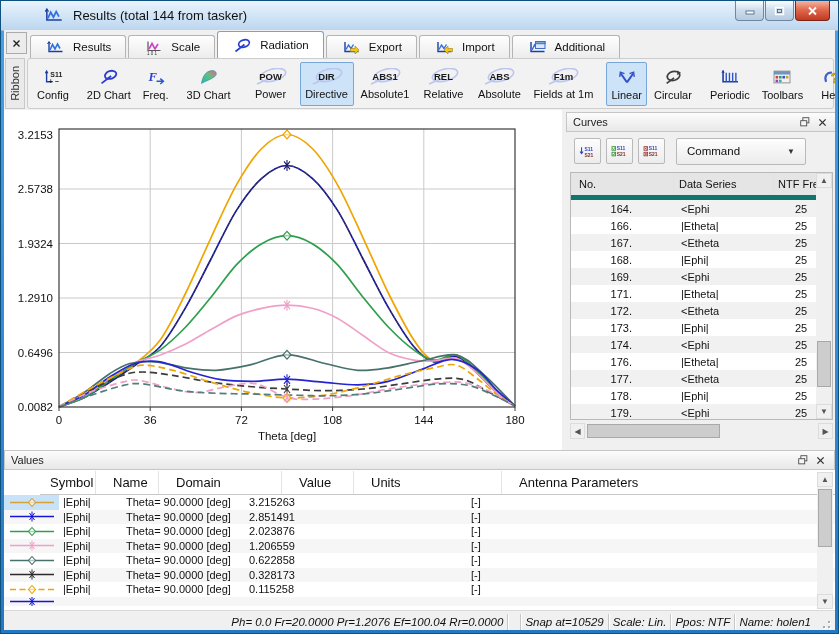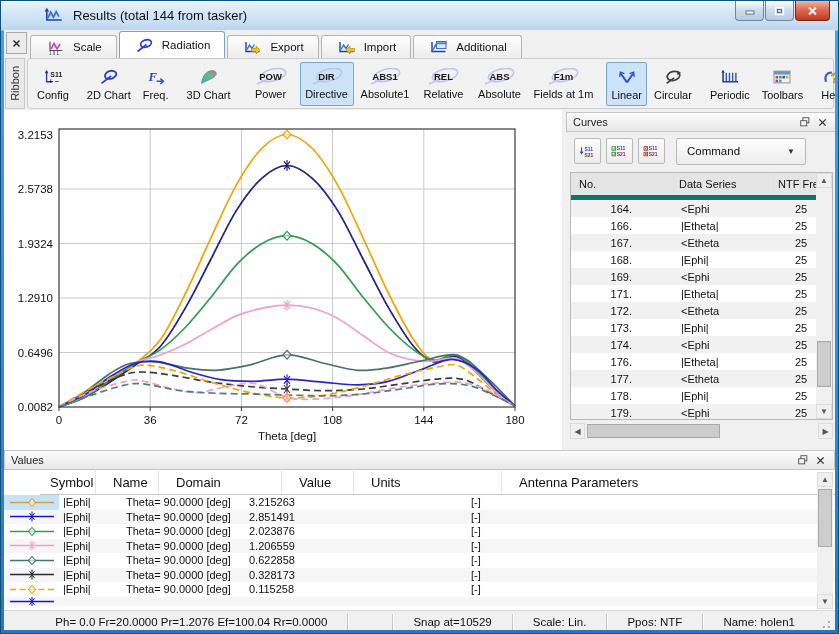--- a/index.html
+++ b/index.html
@@ -92,21 +92,21 @@
   .vl-row{display:grid;grid-template-columns:55px 63px 123px 72px 148px 1fr;height:14.5px;
           font-size:11px;color:#111;}
   .vl-row:nth-child(even){background:#f6f6f6;}
   .vl-row div{display:flex;align-items:center;padding-left:4px;overflow:hidden;box-sizing:border-box;}
   .vl-row div:first-child{padding-left:4px;}
   .vl-row .sym.selected{background:#c8e2f8;}
   .vl-row.partial{height:9px;overflow:hidden;}
   
   .statusbar{position:absolute;left:0;right:0;top:580px;height:22px;background:#f0f0f0;
              border-top:1px solid #d9d9d9;display:flex;align-items:center;font-size:11.5px;color:#111;}
-  .seg{height:16px;display:flex;align-items:center;padding:0 20px;white-space:nowrap;}
+  .seg{height:16px;display:flex;align-items:center;padding:0 4px;white-space:nowrap;font-style:italic;}
   .seg + .seg{border-left:1px solid #c6c6c6;box-shadow:inset 1px 0 0 #fff;}
   .seg.grow{flex:1;justify-content:flex-end;}
   .grip{width:18px;height:18px;position:relative;margin-right:2px;}
   .grip i{position:absolute;width:2px;height:2px;background:#aaa;box-shadow:1px 1px 0 #fff;}
 </style>
 </head>
 <body>
 
 <div class="window">
   <div class="titlebar">
@@ -137,20 +137,28 @@
   </div>
 
   <div class="content">
     <div class="tabstrip">
       <div class="tab-close">
         <svg width="9" height="9" viewBox="0 0 9 9">
             <path d="M1.5 1.5 L7.5 7.5 M7.5 1.5 L1.5 7.5" stroke="#222" stroke-width="1.4"></path>
           </svg>
       </div>
       <div class="tabs" id="tabs">
+          <div class="tab">
+            <span class="t-icon"><svg width="21" height="15" viewBox="0 0 20 15">
+                <path d="M3.5 2 V11.5 H17" fill="none" stroke="#1f3e9e" stroke-width="1.4"></path>
+                <path d="M2 4 L3.5 1.5 L5 4" fill="none" stroke="#1f3e9e" stroke-width="1"></path>
+                <polyline points="4.5,10 7,4.5 9.5,9 12,4 14.5,8.5" fill="none" stroke="#2f6fe0" stroke-width="1.6"></polyline>
+              </svg></span>
+            <span>Results</span>
+          </div>
           <div class="tab">
             <span class="t-icon"><svg width="21" height="15" viewBox="0 0 20 15">
                 <path d="M4.5 1.5 V10.5 H17" fill="none" stroke="#555" stroke-width="1.2"></path>
                 <polyline points="5.5,9 8.5,3.5 11.5,9 14.5,4" fill="none" stroke="#cf3fcf" stroke-width="1.6"></polyline>
                 <text x="3.5" y="14.5" font-size="4.5" fill="#333" font-family="Liberation Sans,sans-serif">1 0 1</text>
               </svg></span>
             <span>Scale</span>
           </div>
           <div class="tab active">
             <span class="t-icon"><svg width="21" height="15" viewBox="0 0 20 15">

